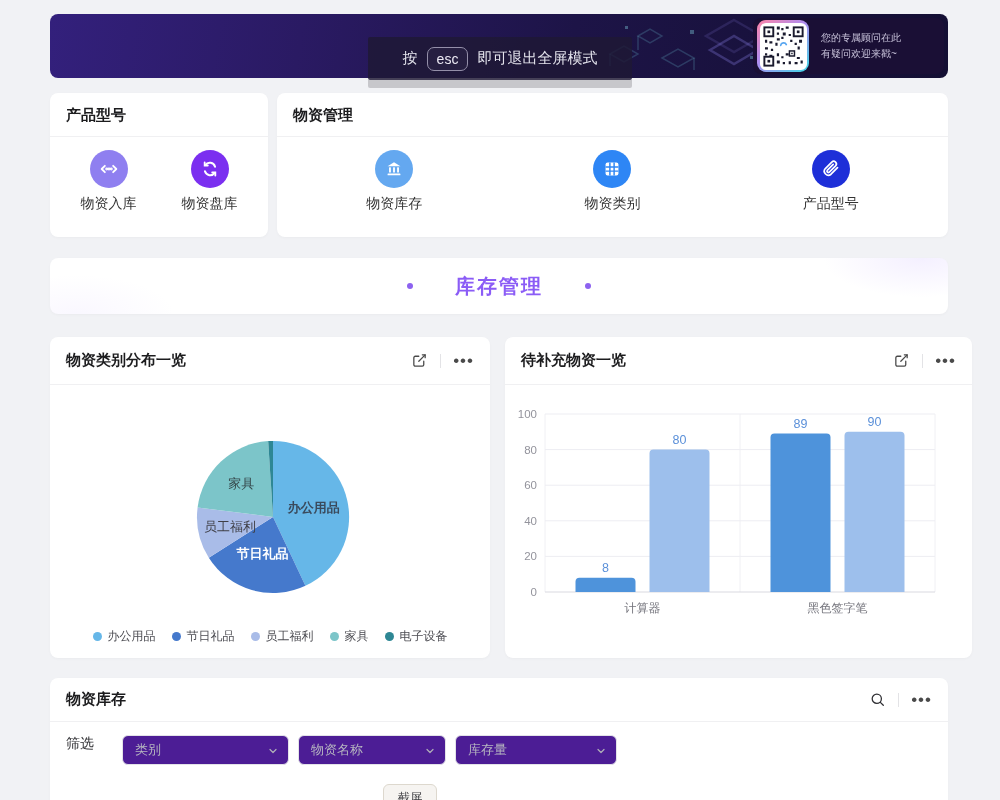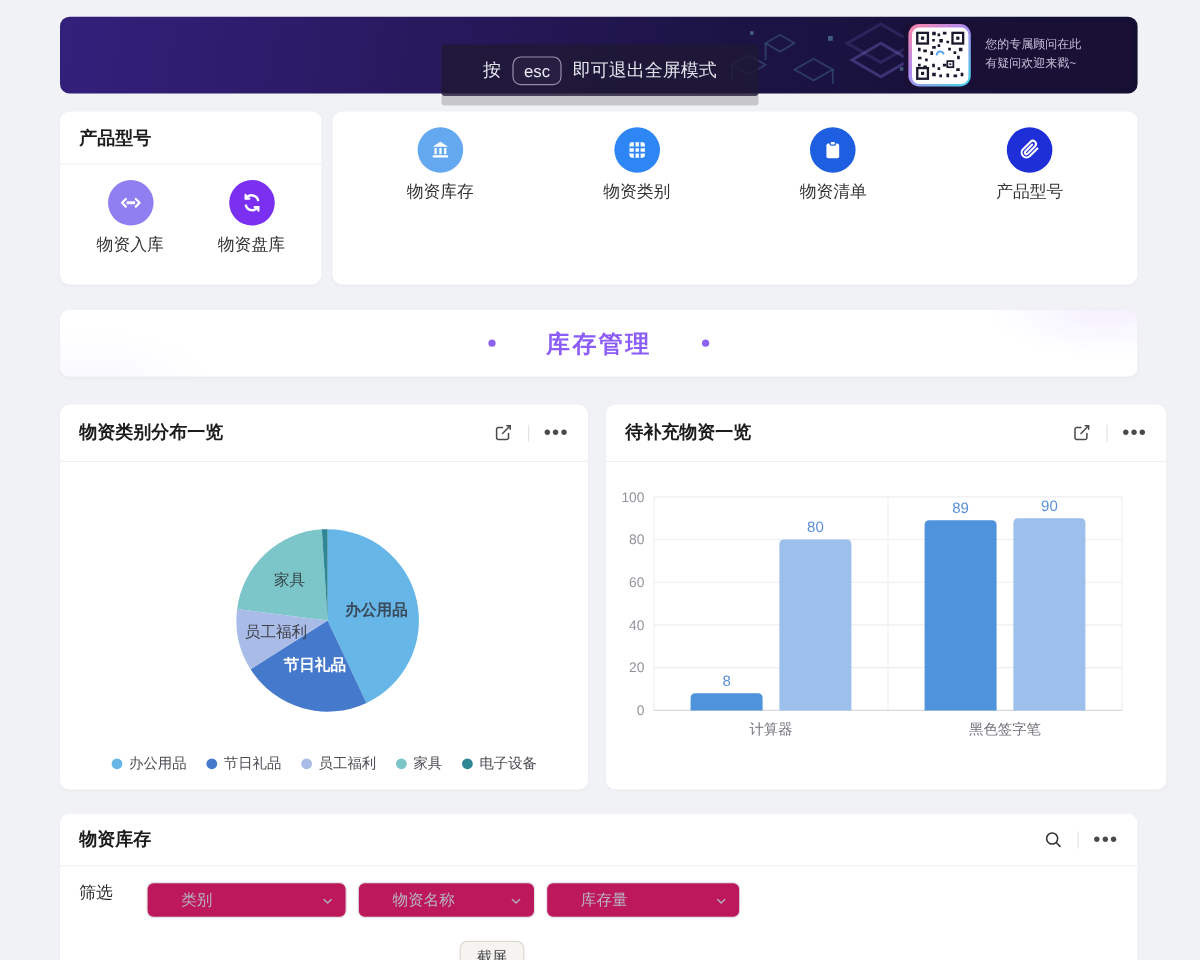--- a/index.html
+++ b/index.html
@@ -93,21 +93,21 @@
   .lg-dot { border-radius:50%; display:inline-block; }
 
   
   .card--inv { left:50px; top:678px; width:898px; height:160px; }
   .inv-header { height:44px; display:flex; align-items:center; padding:0 16px;
     border-bottom:1px solid #f0f0f2; }
   .inv-header .card-title { flex:1; }
   .filter-row { display:flex; align-items:flex-start; padding:13px 16px 0; }
   .filter-label { font-size:14px; color:#2c2c30; margin-right:28px; }
   .select { position:relative; height:30px; border:1px solid #e3e3e8; border-radius:6px;
-    background:#be185d; display:flex; align-items:center; padding:0 26px 0 28px;
+    background:#4c1d95; display:flex; align-items:center; padding:0 26px 0 12px;
     margin-right:9px; cursor:pointer; }
   .select .ph { font-size:13px; color:#b6b6c0; }
   .select .chev { position:absolute; right:9px; top:9px; width:12px; height:12px; }
   .sel-0 { width:167px; } .sel-1 { width:148px; } .sel-2 { width:162px; }
   .screenshot-btn { position:absolute; left:333px; top:106px; width:54px; height:28px;
     background:#f6f4f1; border:1px solid #ddd8ce; border-radius:6px;
     font-size:12.5px; color:#3c3c40; text-align:center; line-height:26px; cursor:pointer; }
 </style>
 </head>
 <body>
@@ -198,20 +198,21 @@
           <path d="M6.2 4.8v3.4h3.4" stroke-width="2"></path>
             <path d="M17.8 19.2v-3.4h-3.4" stroke-width="2"></path>
         </svg>
       </span>
       <span class="action-label">物资盘库</span>
     </div>
   </div>
 </div>
 
 <div class="card card--manage">
+  <div class="card-title-row"><span class="card-title">物资管理</span></div>
   <div class="actions">
     <div class="action">
       <span class="action-icon" style="background: rgb(100, 168, 240); --c: #64a8f0;">
         <svg viewBox="0 0 24 24" fill="#fff">
           <path d="M12 4.5 19 9H5z"></path>
           <rect x="6.6" y="10.2" width="2" height="5.6"></rect>
             <rect x="11" y="10.2" width="2" height="5.6"></rect>
             <rect x="15.4" y="10.2" width="2" height="5.6"></rect>
           <rect x="5" y="16.8" width="14" height="2" rx="0.6"></rect>
         </svg>
@@ -221,29 +222,20 @@
     <div class="action">
       <span class="action-icon" style="background: rgb(46, 134, 245); --c: #2e86f5;">
         <svg viewBox="0 0 24 24">
           <rect x="5" y="5" width="14" height="14" rx="2.2" fill="#fff"></rect>
           <g stroke="var(--c)" stroke-width="1.6">
             <path d="M9.7 5v14 M14.3 5v14 M5 9.7h14 M5 14.3h14"></path>
           </g>
         </svg>
       </span>
       <span class="action-label">物资类别</span>
-    </div>
-    <div class="action">
-      <span class="action-icon" style="background: rgb(29, 95, 224); --c: #1d5fe0;">
-        <svg viewBox="0 0 24 24">
-          <rect x="6.2" y="6" width="11.6" height="13.4" rx="1.8" fill="#fff"></rect>
-          <rect x="9.6" y="4.2" width="4.8" height="3.4" rx="1" fill="#fff" stroke="var(--c)" stroke-width="1.2"></rect>
-        </svg>
-      </span>
-      <span class="action-label">物资清单</span>
     </div>
     <div class="action">
       <span class="action-icon" style="background: rgb(30, 47, 216); --c: #1e2fd8;">
         <svg viewBox="0 0 24 24" fill="none" stroke="#fff" stroke-width="1.9" stroke-linecap="round" stroke-linejoin="round">
           <path d="M19.1 10.6 12 17.7a4.4 4.4 0 0 1-6.2-6.2l7.1-7.1a2.9 2.9 0 0 1 4.1 4.1l-7.1 7.1a1.45 1.45 0 0 1-2-2l6.5-6.6"></path>
         </svg>
       </span>
       <span class="action-label">产品型号</span>
     </div>
   </div>

